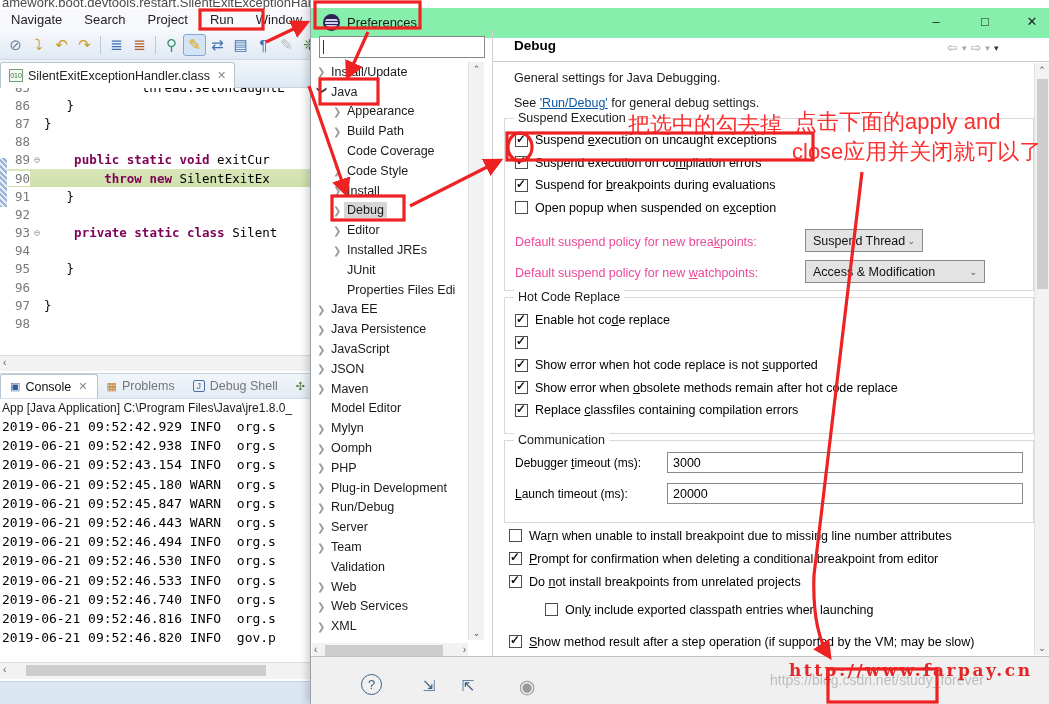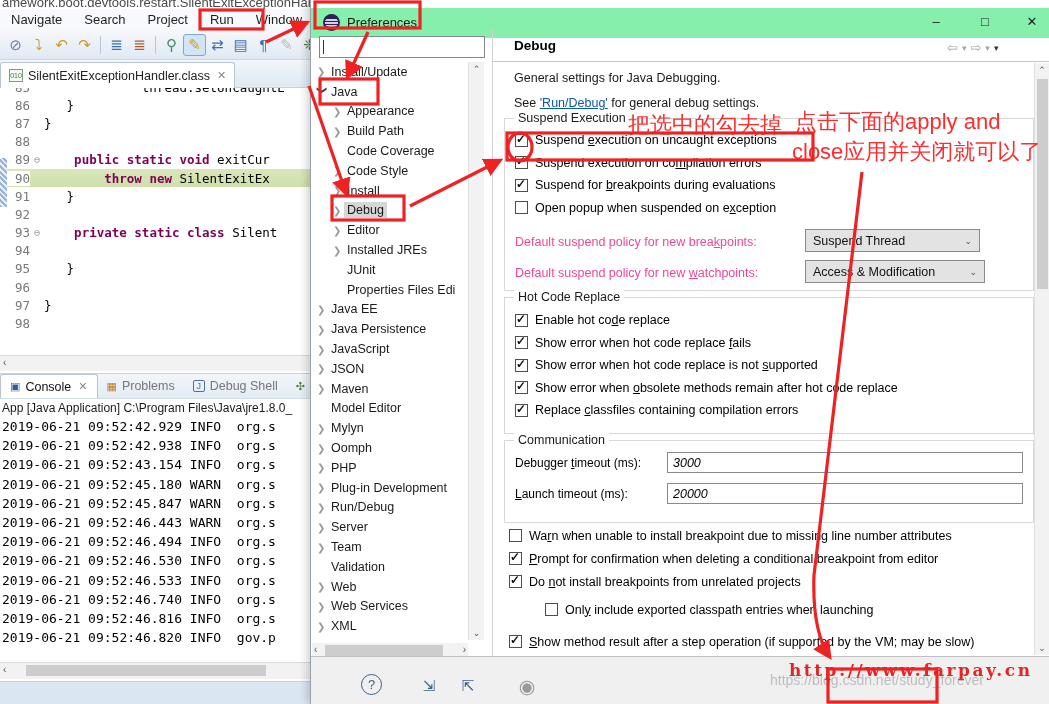--- a/index.html
+++ b/index.html
@@ -116,21 +116,21 @@
   .cb.checked::after { content:"✓"; position:absolute; left:0px; top:-3px; font-size:12px;
         font-weight:bold; color:#111; }
   .cbrow u { text-decoration:underline; }
 
   .policy-row { position:absolute; left:10px; font-size:12.5px; color:#ec4899; }
   .combo { position:absolute; height:23px; background:#e3e3e3; border:1px solid #8a8a8a;
            font-size:12.5px; display:flex; align-items:center; padding:0 7px; color:#111; }
   .combo .chev { margin-left:auto; font-size:9px; color:#555; }
   .field-label { position:absolute; left:10px; font-size:12px; color:#000; }
   .field-input { position:absolute; left:162px; width:356px; height:21px; border:1px solid #8a8a8a;
-                 font-size:12.5px; padding:1px 5px; font-family:"Liberation Sans", sans-serif;font-style:italic; }
+                 font-size:12.5px; padding:1px 5px; font-family:"Liberation Sans", sans-serif; }
 
   .misc { position:absolute; left:198px; top:524px; width:535px; }
   .misc .cbrow { height:23px; }
   .misc .gap1 { margin-top:5px;padding-left:36px; }
   .misc .gap2 { margin-top:9px; }
 
   .footer-line { position:absolute; left:0; top:656px; width:100%; height:1px; background:#c0c0c0; }
   .dlg-footer { position:absolute; left:0; top:657px; width:100%; height:47px; background:#f0f0f0; }
   .ficon { position:absolute; top:17px; width:24px; height:24px; display:flex; align-items:center;
            justify-content:center; font-size:15px; color:#3a5f86; }
@@ -417,41 +417,40 @@
         <label class="cbrow">
           <span class="cb checked"></span>
           <span class="cblabel">Suspend for <u>b</u>reakpoints during evaluations</span>
         </label>
         <label class="cbrow">
           <span class="cb"></span>
           <span class="cblabel">Open popup when suspended on e<u>x</u>ception</span>
         </label>
       </div>
     <div class="policy-row" style="top:116px">Default suspend policy for new brea<u>k</u>points:</div>
-    <div class="combo" style="left:300px; top:110px; width:175px">
+    <div class="combo" style="left:300px; top:110px; width:118px">
       <span>Suspend Thread</span>
         <span class="chev">⌄</span>
     </div>
     <div class="policy-row" style="top:147px">Default suspend policy for new <u>w</u>atchpoints:</div>
     <div class="combo" style="left:300px; top:141px; width:180px">
       <span>Access &amp; Modification</span>
         <span class="chev">⌄</span>
     </div>
   </div>
 
   <div class="group" style="left:193px; top:297px; width:530px; height:137px">
     <span class="group-legend">Hot Code Replace</span>
     <div class="cbcol" style="top:11px" id="g2cbs">
         <label class="cbrow">
           <span class="cb checked"></span>
           <span class="cblabel">Enable hot co<u>d</u>e replace</span>
         </label>
         <label class="cbrow">
           <span class="cb checked"></span>
-          <span class="cblabel">Show error when hot code replace <u>f</u>ails</span>
         </label>
         <label class="cbrow">
           <span class="cb checked"></span>
           <span class="cblabel">Show error when hot code replace is not <u>s</u>upported</span>
         </label>
         <label class="cbrow">
           <span class="cb checked"></span>
           <span class="cblabel">Show error when <u>o</u>bsolete methods remain after hot code replace</span>
         </label>
         <label class="cbrow">

